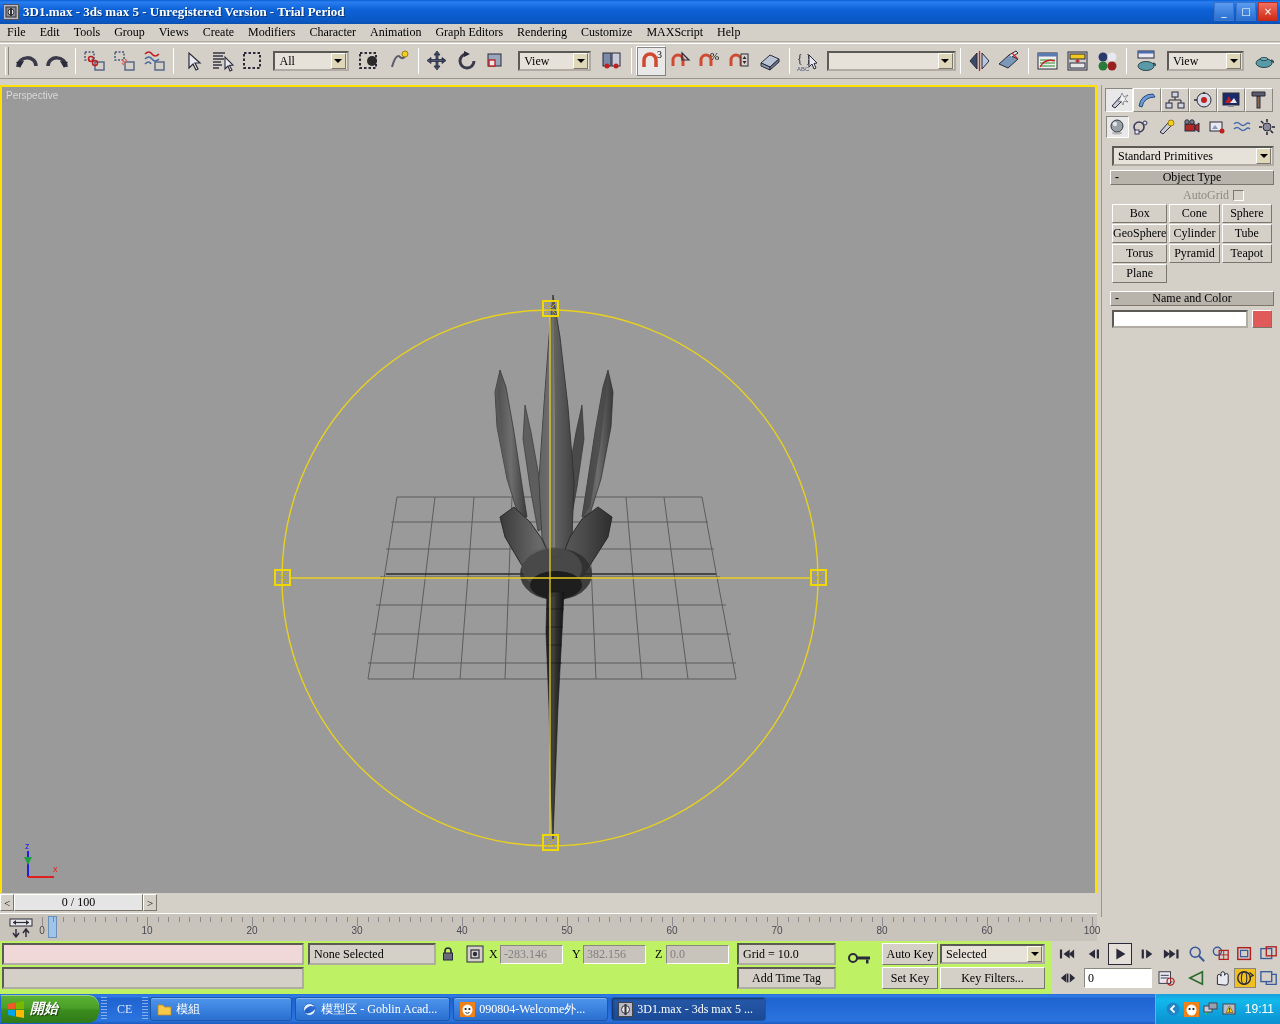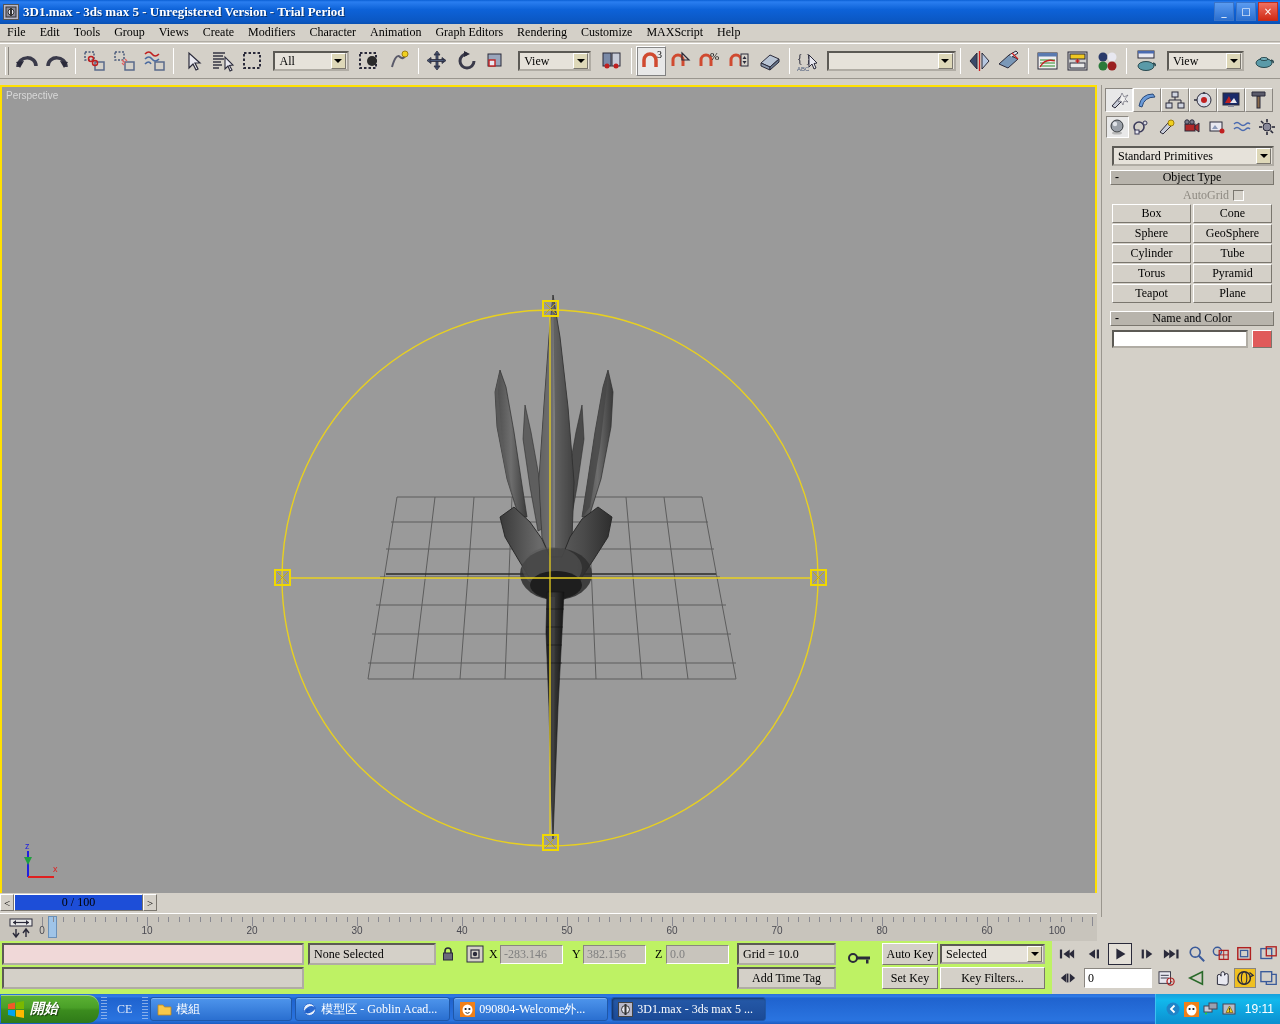--- a/index.html
+++ b/index.html
@@ -161,21 +161,21 @@
     padding-right:36px; height:16px; margin-top:1px;
   }
   .autogrid-row .aglabel { font-size:12px; color:#8e8a82; margin-right:4px;
     font-family:"Liberation Serif", serif; }
   .agbox {
     width:11px; height:11px; background:#d4d0c8;
     border-top:1px solid #7a766e; border-left:1px solid #7a766e;
     border-right:1px solid #fff; border-bottom:1px solid #fff;
   }
   .objtype-grid {
-    display:grid; grid-template-columns: 1fr 1fr; gap:1px 2px;
+    display:grid; grid-template-columns: 1fr 1fr 1fr; gap:1px 2px;
     margin:1px 8px 0 10px;
   }
   .objbtn {
     height:19px; background:#d4d0c8;
     border:1px solid #fff; border-right-color:#7a766e; border-bottom-color:#7a766e;
     font-size:12px; font-family:"Liberation Serif", serif;
     display:flex; align-items:center; justify-content:center;
     color:#000;
   }
   #namecolor-row {
@@ -199,21 +199,21 @@
     position:absolute; left:0; top:1px; width:157px; height:17px;
     display:flex; align-items:center;
   }
   .ts-arrow {
     width:14px; height:17px; background:#d4d0c8;
     border:1px solid #fff; border-right-color:#7a766e; border-bottom-color:#7a766e;
     font-size:11px; display:flex; align-items:center; justify-content:center;
     font-family:"Liberation Serif", serif;
   }
   #ts-handle {
-    flex:1; height:17px; background:#1d4ed8;
+    flex:1; height:17px; background:#e5e5e5;
     border:1px solid #fff; border-right-color:#7a766e; border-bottom-color:#7a766e;
     display:flex; align-items:center; justify-content:center;
     font-size:12px; font-family:"Liberation Serif", serif;
   }
 
   
   #trackbar {
     position:absolute; left:0; top:913px; width:1097px; height:28px;
     background:#c8c4bc; border-top:1px solid #fff;
   }
@@ -998,21 +998,21 @@
       <div class="rlabel" style="left: 0px;">0</div>
       <div class="rlabel" style="left: 105px;">10</div>
       <div class="rlabel" style="left: 210px;">20</div>
       <div class="rlabel" style="left: 315px;">30</div>
       <div class="rlabel" style="left: 420px;">40</div>
       <div class="rlabel" style="left: 525px;">50</div>
       <div class="rlabel" style="left: 630px;">60</div>
       <div class="rlabel" style="left: 735px;">70</div>
       <div class="rlabel" style="left: 840px;">80</div>
       <div class="rlabel" style="left: 945px;">60</div>
-      <div class="rlabel" style="left: 1015px;">100</div>
+      <div class="rlabel" style="left: 1050px;">100</div>
     </div>
 </div>
 
 <div id="statusarea">
   <div id="mxs-listener"></div>
   <div id="mxs-listener2"></div>
 
   <div class="statusfield" style="left:308px; top:2px; width:128px; height:22px;">None Selected</div>
 
   <svg style="position:absolute; left:441px; top:6px;" width="14" height="15" viewBox="0 0 14 15">

